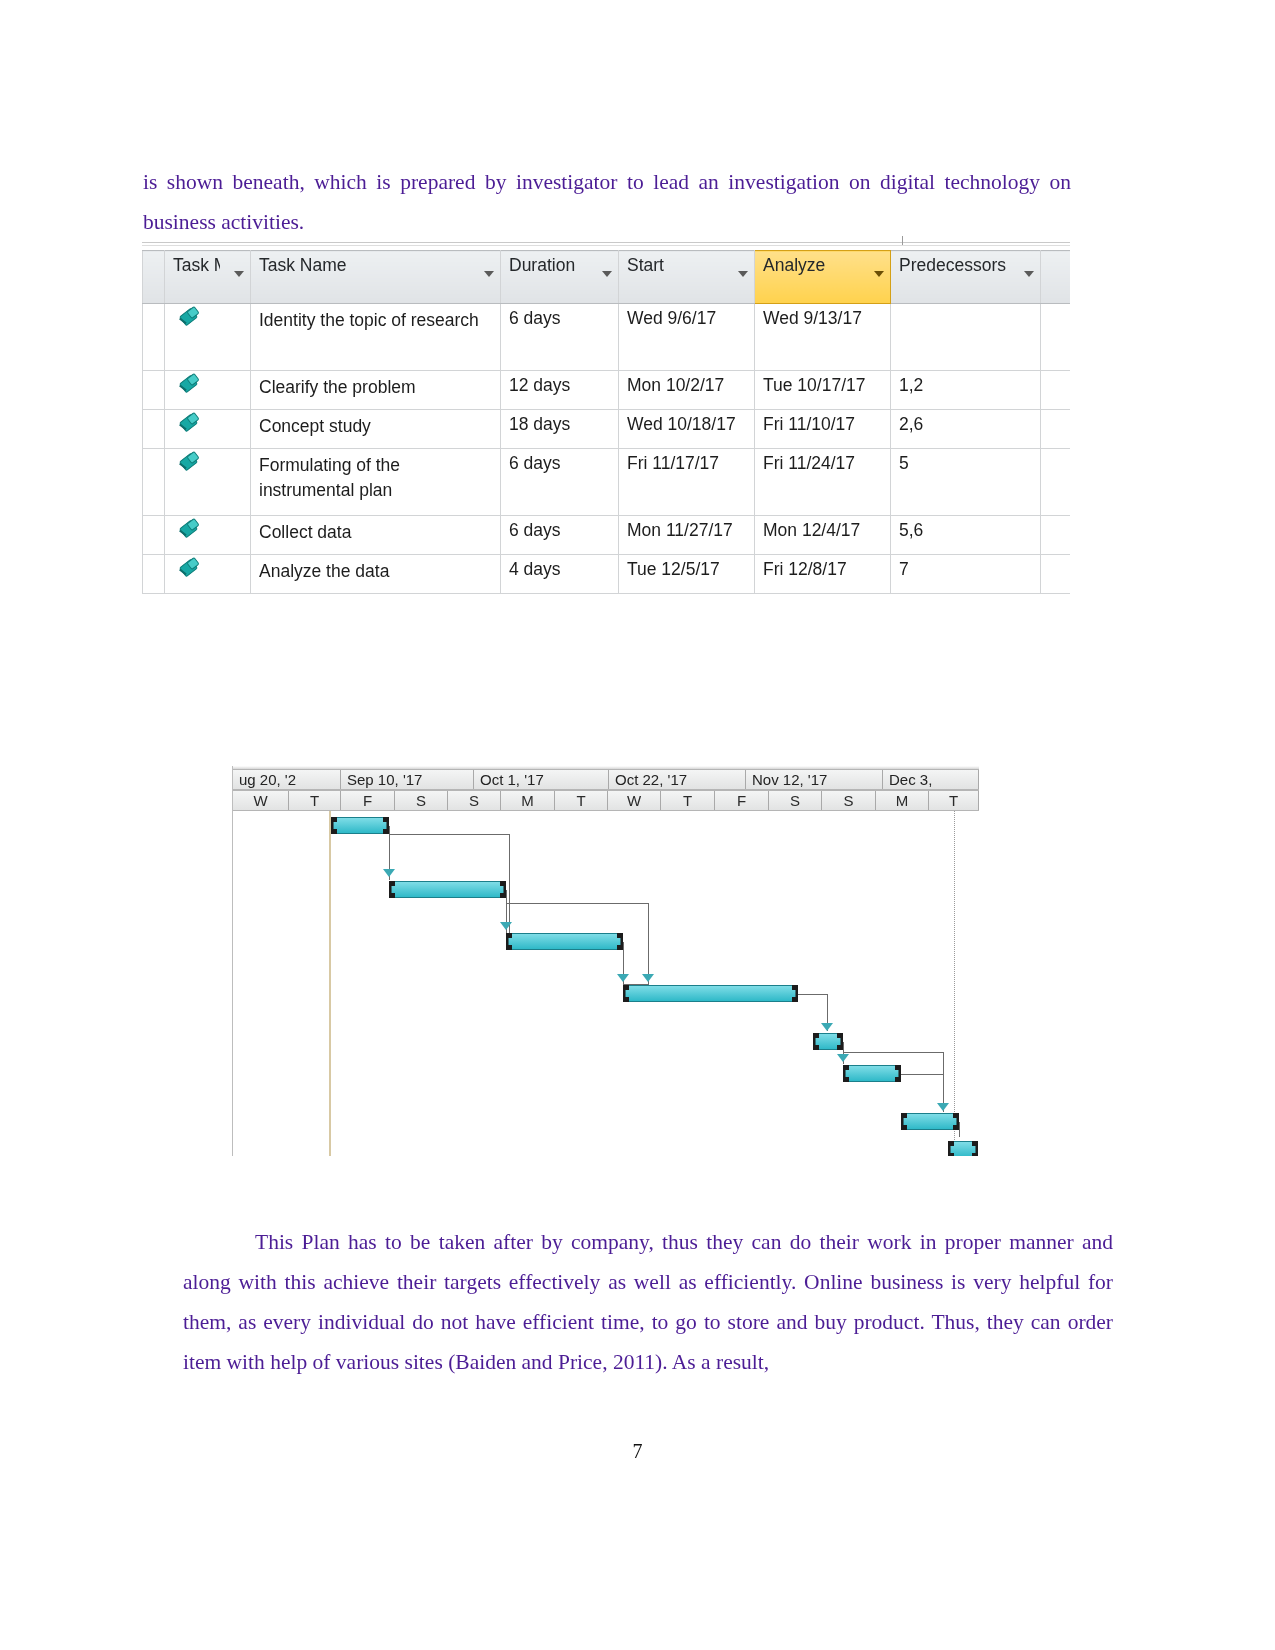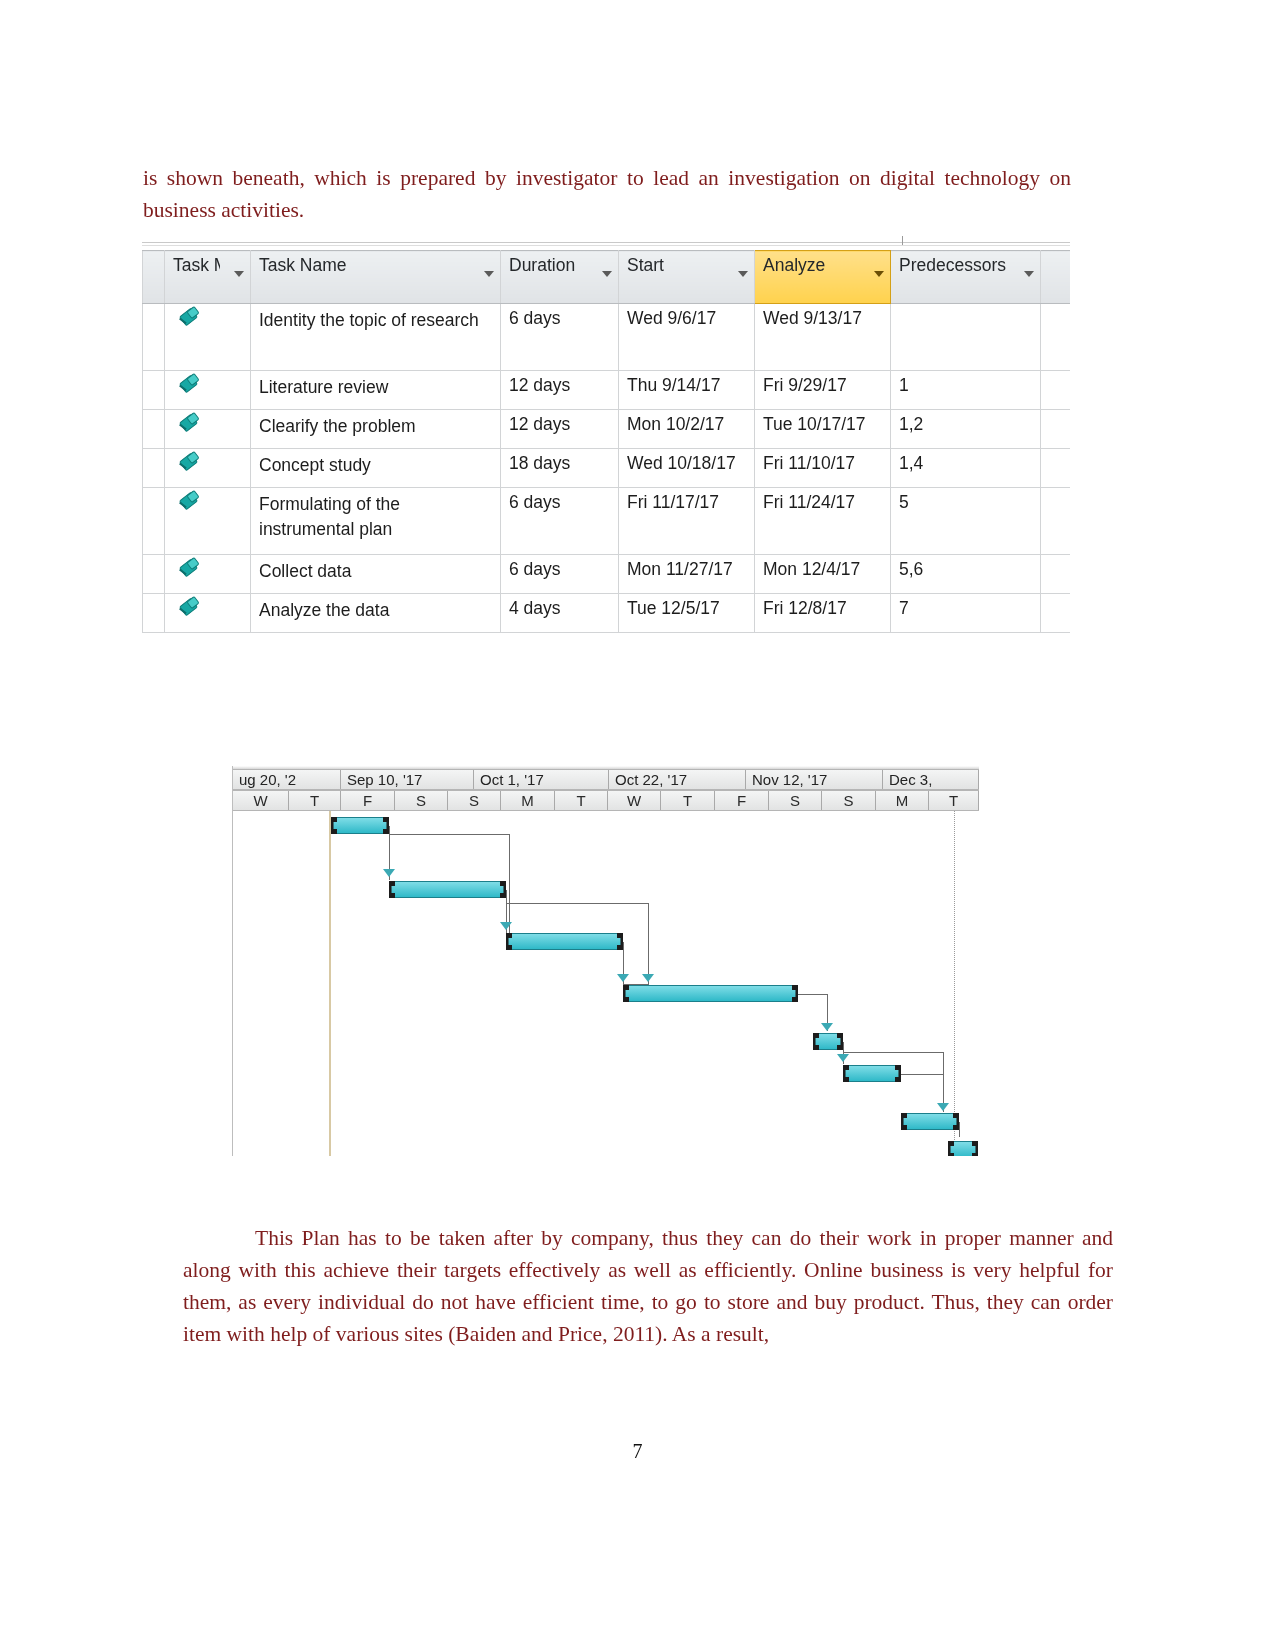--- a/index.html
+++ b/index.html
@@ -20,22 +20,22 @@
   .page {
     position: absolute;
     inset: 0;
   }
 
   
   .para {
     position: absolute;
     font-family: "Liberation Serif", serif;
     font-size: 21.5px;
-    line-height: 32px;
-    color: #7f1d1d;
+    line-height: 40px;
+    color: #4c1d95;
     text-align: justify;
     text-justify: inter-word;
   }
   .para-top {
     left: 143px;
     top: 140px;
     width: 928px;
   }
   .para-bottom {
     left: 141px;
@@ -353,32 +353,20 @@
             <span class="pin"><i class="head"></i><i class="cap"></i><i class="needle"></i></span>
           </td>
           <td class="name">Identity the topic of research</td>
           <td>6 days</td>
           <td>Wed 9/6/17</td>
           <td>Wed 9/13/17</td>
           <td></td>
           <td></td>
         </tr>
 
-        <tr>
-          <td></td>
-          <td class="mode">
-            <span class="pin"><i class="head"></i><i class="cap"></i><i class="needle"></i></span>
-          </td>
-          <td class="name">Literature review</td>
-          <td>12 days</td>
-          <td>Thu 9/14/17</td>
-          <td>Fri 9/29/17</td>
-          <td>1</td>
-          <td></td>
-        </tr>
 
         <tr>
           <td></td>
           <td class="mode">
             <span class="pin"><i class="head"></i><i class="cap"></i><i class="needle"></i></span>
           </td>
           <td class="name">Clearify the problem</td>
           <td>12 days</td>
           <td>Mon 10/2/17</td>
           <td>Tue 10/17/17</td>
@@ -388,21 +376,21 @@
 
         <tr>
           <td></td>
           <td class="mode">
             <span class="pin"><i class="head"></i><i class="cap"></i><i class="needle"></i></span>
           </td>
           <td class="name">Concept study</td>
           <td>18 days</td>
           <td>Wed 10/18/17</td>
           <td>Fri 11/10/17</td>
-          <td>1,4</td>
+          <td>2,6</td>
           <td></td>
         </tr>
 
 
         <tr class="tall">
           <td></td>
           <td class="mode">
             <span class="pin"><i class="head"></i><i class="cap"></i><i class="needle"></i></span>
           </td>
           <td class="name">Formulating of the instrumental plan</td>

